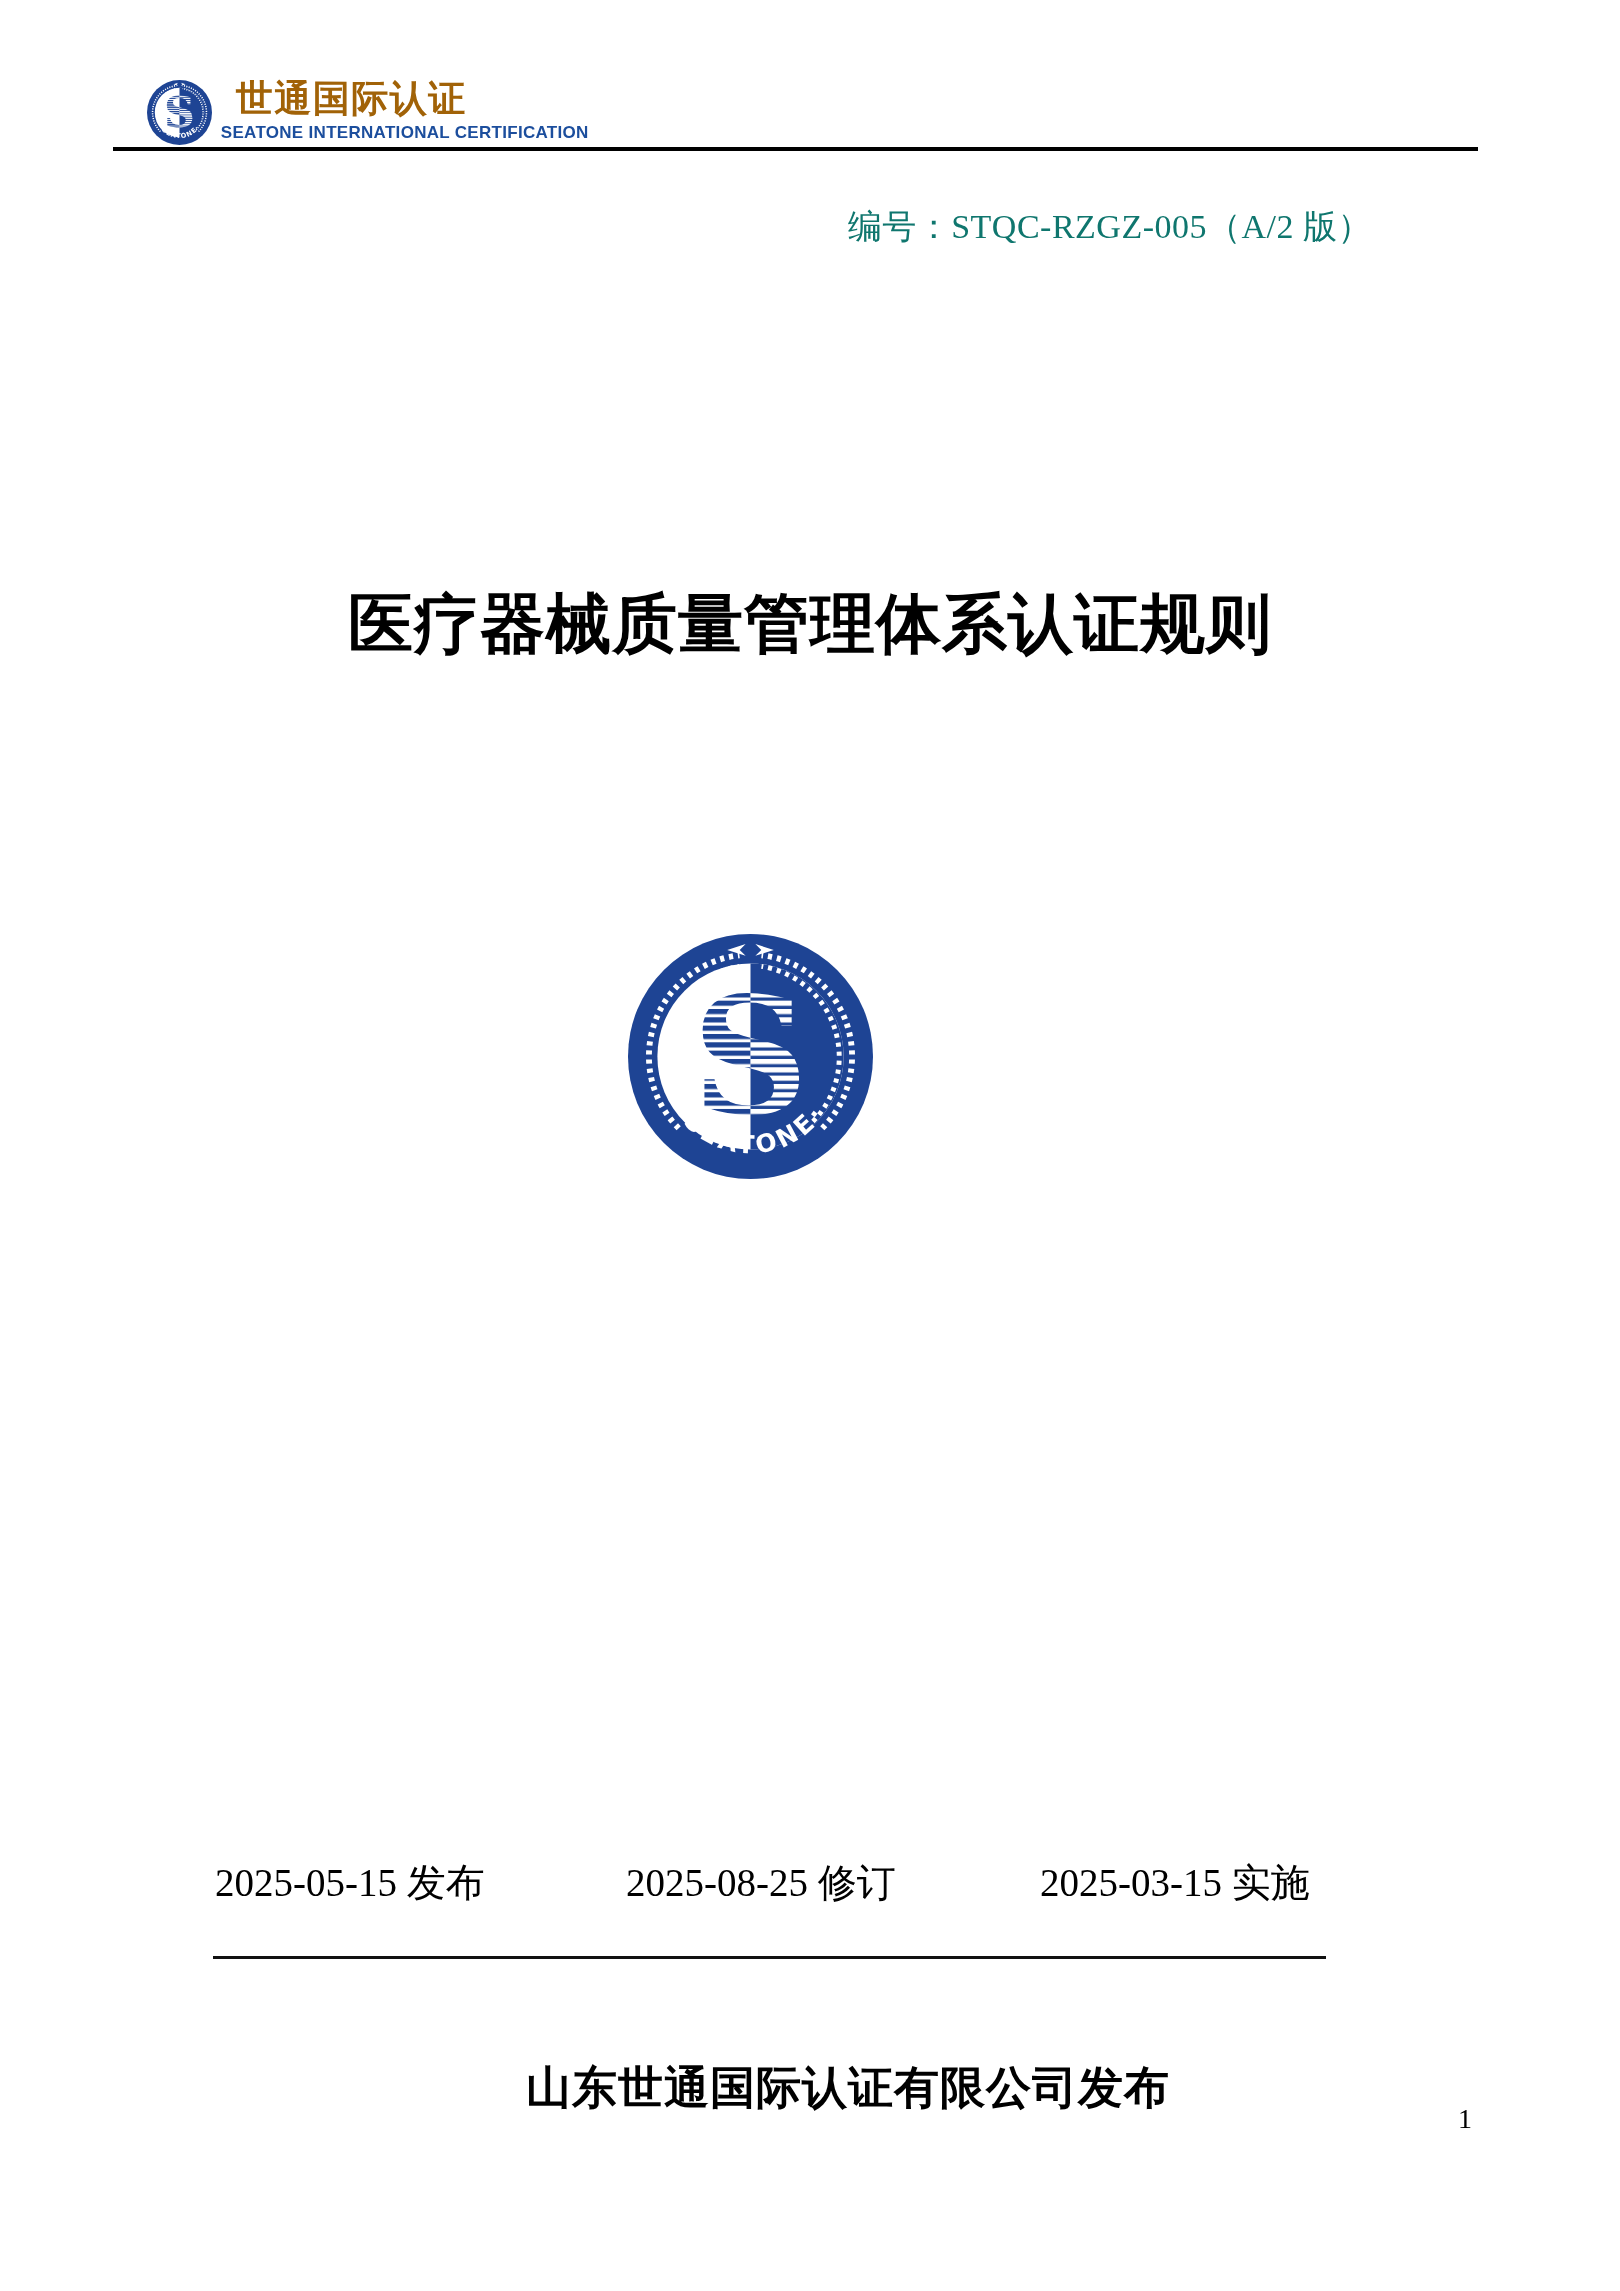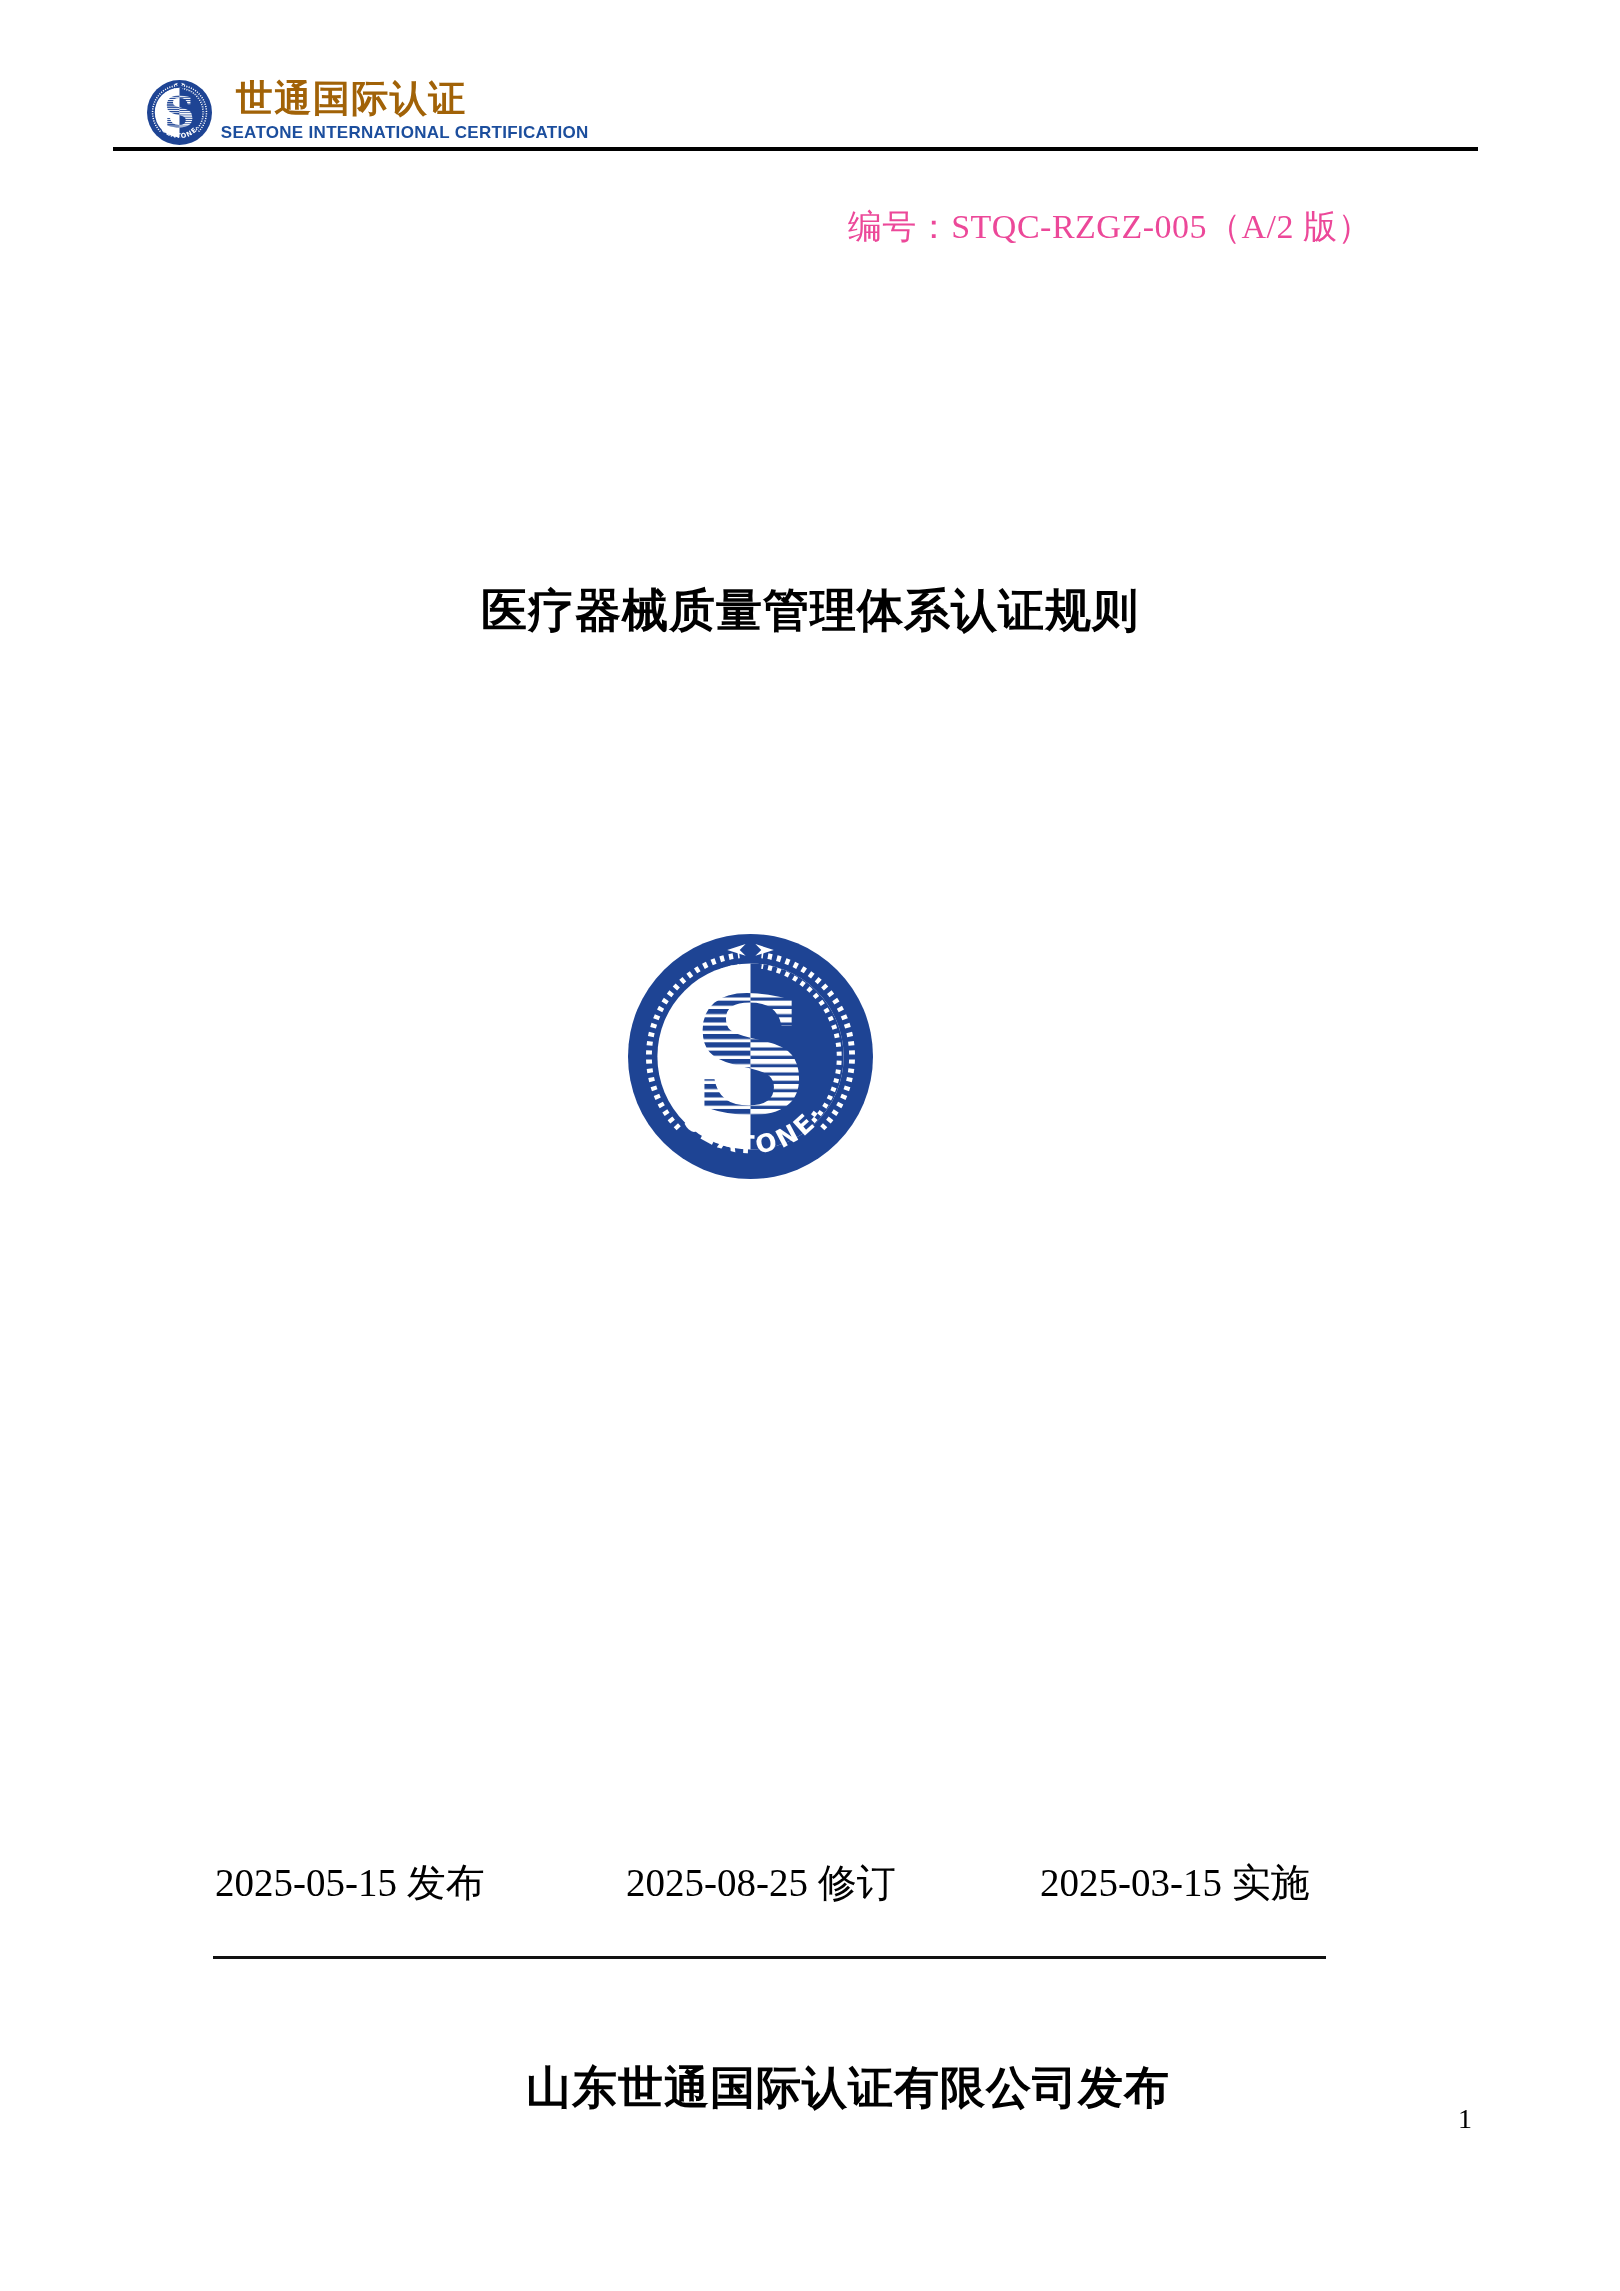--- a/index.html
+++ b/index.html
@@ -28,27 +28,27 @@
     font-weight:700; font-size:17px; line-height:1;
     color:#1c4e9d; letter-spacing:0.3px; margin-top:4.9px; white-space:nowrap;
   }
   .header-rule {
     position:absolute; left:113px; top:147px;
     width:1365px; height:3.9px; background:#000;
   }
   
   .doc-number {
     position:absolute; top:204px; right:248px;
-    font-size:34px; color:#ec4899; white-space:nowrap;
+    font-size:34px; color:#0f766e; white-space:nowrap;
     letter-spacing:0.5px;
   }
   
   .doc-title {
     position:absolute; top:580px; left:0; width:100%;
-    text-align:center; font-size:46px; font-weight:700;
+    text-align:center; font-size:65px; font-weight:700;
     color:#000; letter-spacing:1px; white-space:nowrap;
   }
   
   .center-emblem {
     position:absolute; left:628px; top:934px;
     width:245px; height:245px; display:block;
   }
   
   .date-item {
     position:absolute; top:1856px;

